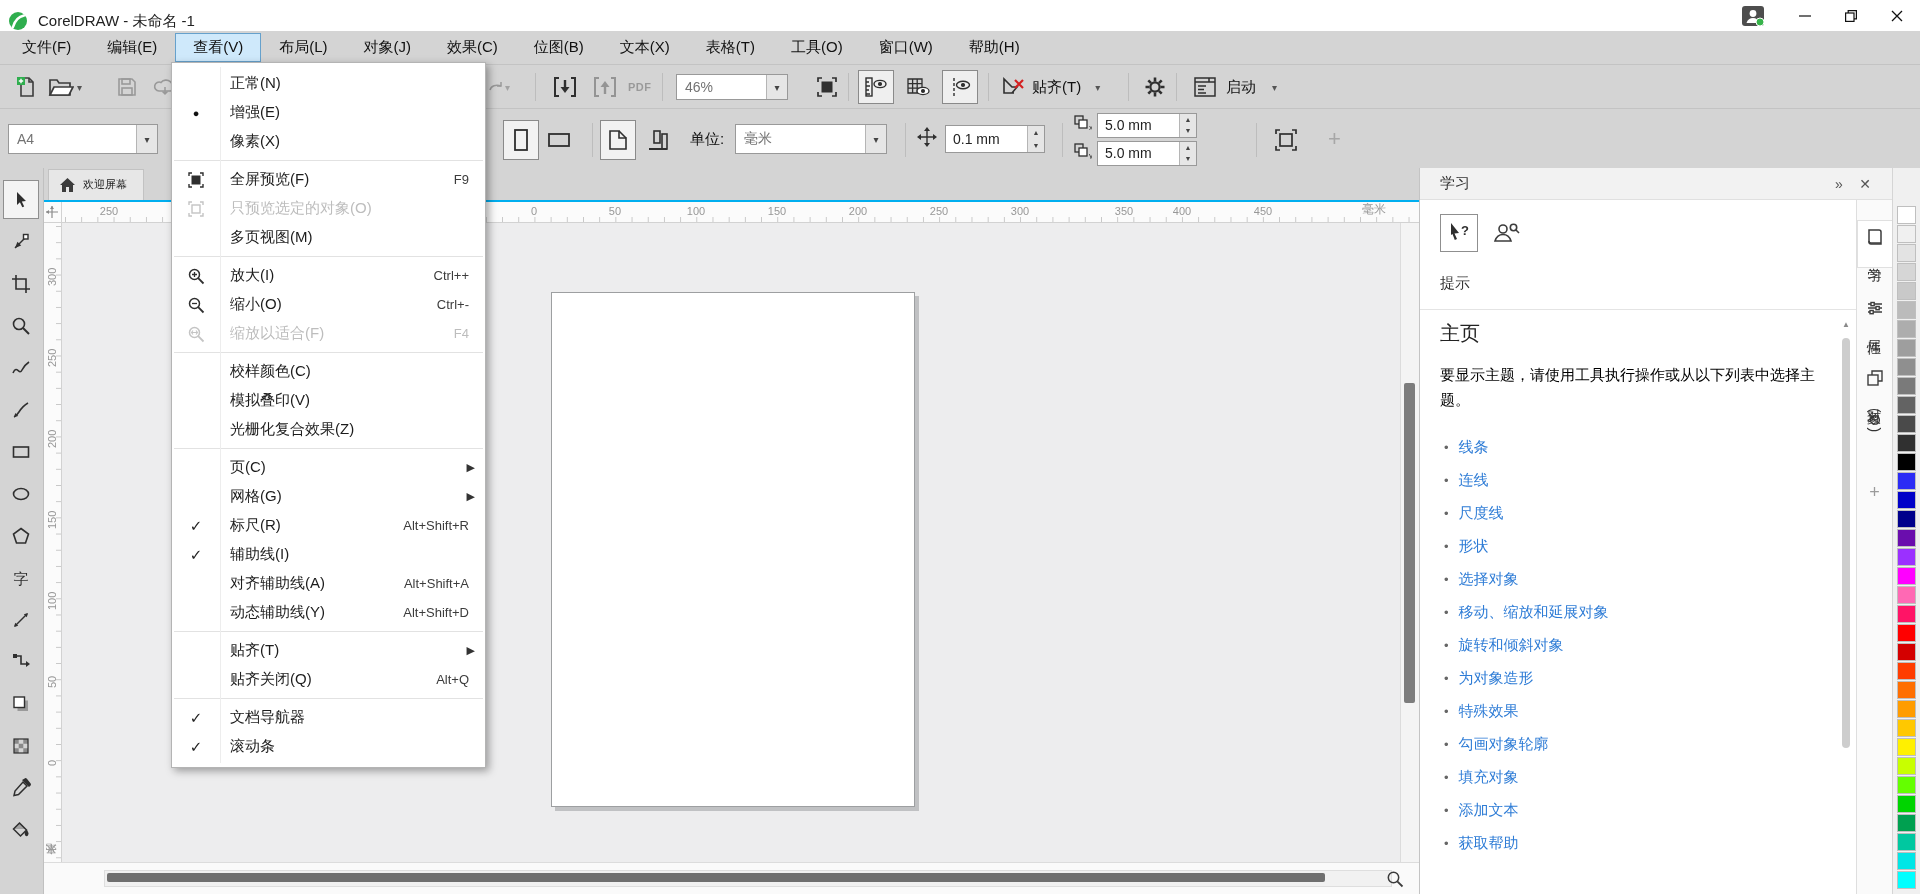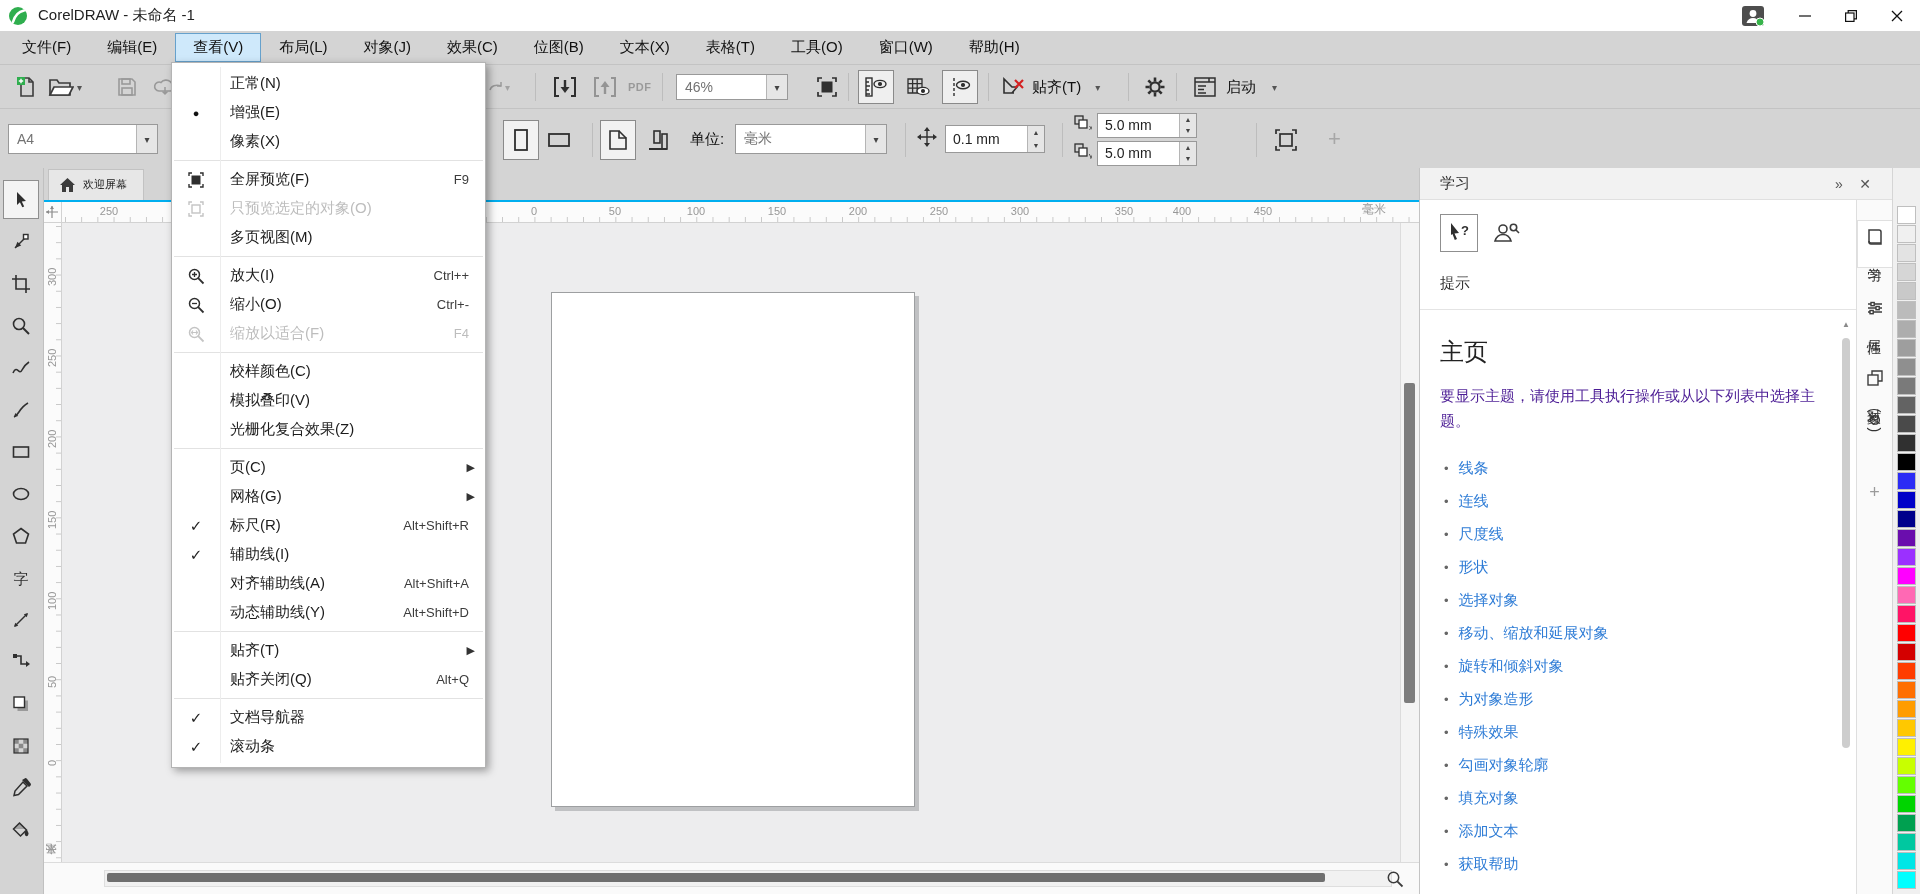--- a/index.html
+++ b/index.html
@@ -1,19 +1,19 @@
 <!DOCTYPE html>
 <html><head>
 <meta charset="utf-8">
 <style>
   html,body{margin:0;padding:0;background:#9a9a9a;}
   #app{position:relative;width:1920px;height:894px;overflow:hidden;background:#d4d4d4;
        font-family:"Liberation Sans","DejaVu Sans",sans-serif;color:#1a1a1a;-webkit-font-smoothing:antialiased;}
   
-  .titlebar{position:absolute;left:0;top:0;width:100%;height:31px;background:#ffffff;display:flex;align-items:center;}
+  .titlebar{position:absolute;left:0;top:0;width:100%;height:31px;background:#ffffff;display:flex;align-items:flex-end;}
   .app-logo{margin-left:8px;display:flex;}
   .wtitle{margin-left:10px;font-size:15px;color:#222;}
   .tb-right{position:absolute;right:0;top:0;height:31px;display:flex;align-items:center;}
   .avatar{width:30px;height:24px;margin-right:14px;position:relative;display:flex;align-items:center;justify-content:center;}
   .winbtn{width:46px;height:31px;display:flex;align-items:center;justify-content:center;}
   
   .menubar{position:absolute;left:0;top:31px;width:100%;height:33px;background:#d4d4d4;display:flex;align-items:center;padding-left:4px;box-sizing:border-box;}
   .mb-item{padding:4px 17px;font-size:15px;color:#111;border:1px solid transparent;}
   .mb-item.active{background:#cfe9fb;border:1px solid #66a1cc;}
   
@@ -72,22 +72,22 @@
   .dockheader{height:32px;background:#f2f2f2;border-bottom:1px solid #e0e0e0;display:flex;align-items:center;padding:0 14px 0 20px;box-sizing:border-box;}
   .dockheader .dtitle{font-size:15px;color:#333;flex:1;}
   .dockhdr-btn{width:26px;text-align:center;font-size:14px;color:#555;}
   .dockbody{flex:1;display:flex;}
   .learnpanel{position:relative;flex:1;padding:14px 0 0 20px;box-sizing:border-box;}
   .lp-tools{display:flex;align-items:center;gap:14px;}
   .lp-btn{width:36px;height:36px;border:1px solid #8f8f8f;background:#fff;display:flex;align-items:center;justify-content:center;}
   .lp-icon{display:flex;}
   .lp-tips{margin-top:22px;font-size:15px;color:#333;}
   .lp-div{margin:16px -0px 0 -20px;height:1px;background:#e4e4e4;width:436px;}
-  .lp-home{margin-top:26px;font-size:24px;color:#222;}
-  .lp-intro{margin-top:16px;font-size:15px;line-height:1.65;color:#4c1d95;width:388px;}
+  .lp-home{margin-top:10px;font-size:20px;color:#222;}
+  .lp-intro{margin-top:16px;font-size:15px;line-height:1.65;color:#000000;width:388px;}
   .lp-links{list-style:none;margin:18px 0 0 0;padding:0;}
   .lp-links li{display:flex;align-items:center;height:33px;}
   .lp-links .bullet{color:#666;margin:0 10px 0 4px;font-size:13px;}
   .lp-links a{color:#2E7CD6;font-size:15px;text-decoration:none;}
   .panel-scroll{position:absolute;right:4px;top:120px;bottom:6px;width:12px;}
   .ps-up{position:absolute;top:0;left:0;width:12px;height:14px;font-size:8px;color:#8a8a8a;text-align:center;}
   .ps-thumb{position:absolute;left:2px;top:18px;width:8px;height:410px;background:#cdcdcd;border-radius:4px;}
   .dockstrip{width:36px;background:#fafafa;border-left:1px solid #dedede;display:flex;flex-direction:column;align-items:center;padding-top:20px;box-sizing:border-box;}
   .dock-tab{display:flex;flex-direction:column;align-items:center;margin-bottom:24px;padding:6px 0;width:34px;}
   .dock-tab.active{background:#fff;border:1px solid #e0e0e0;border-right:none;}

